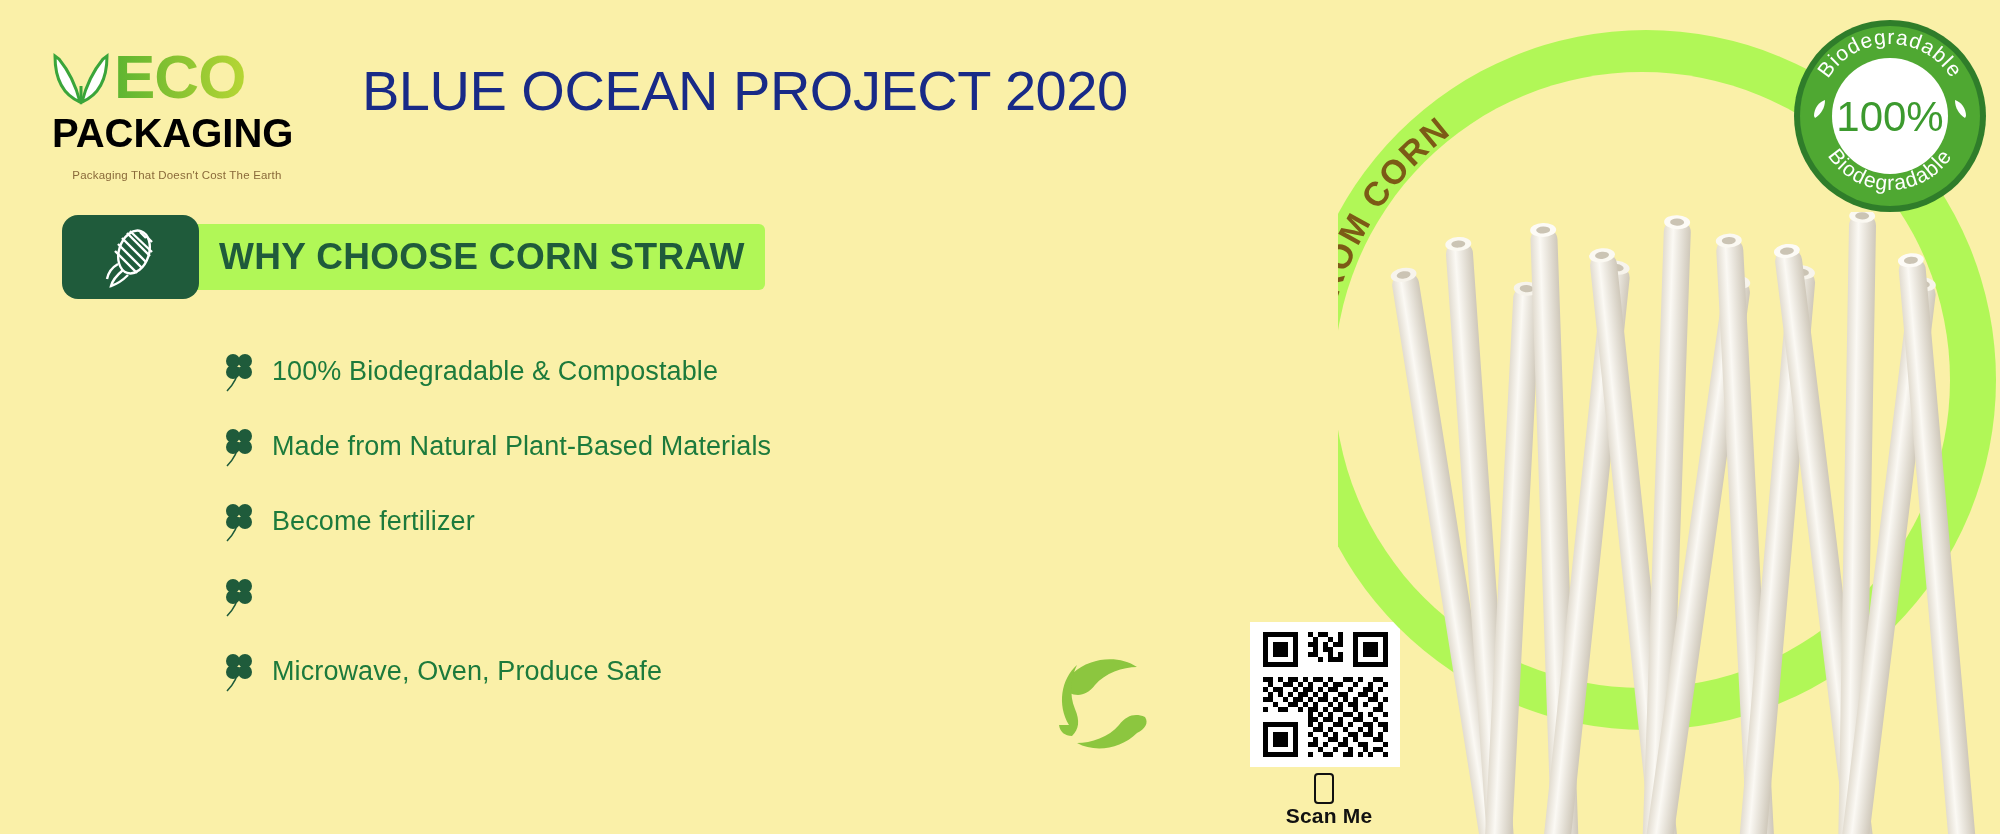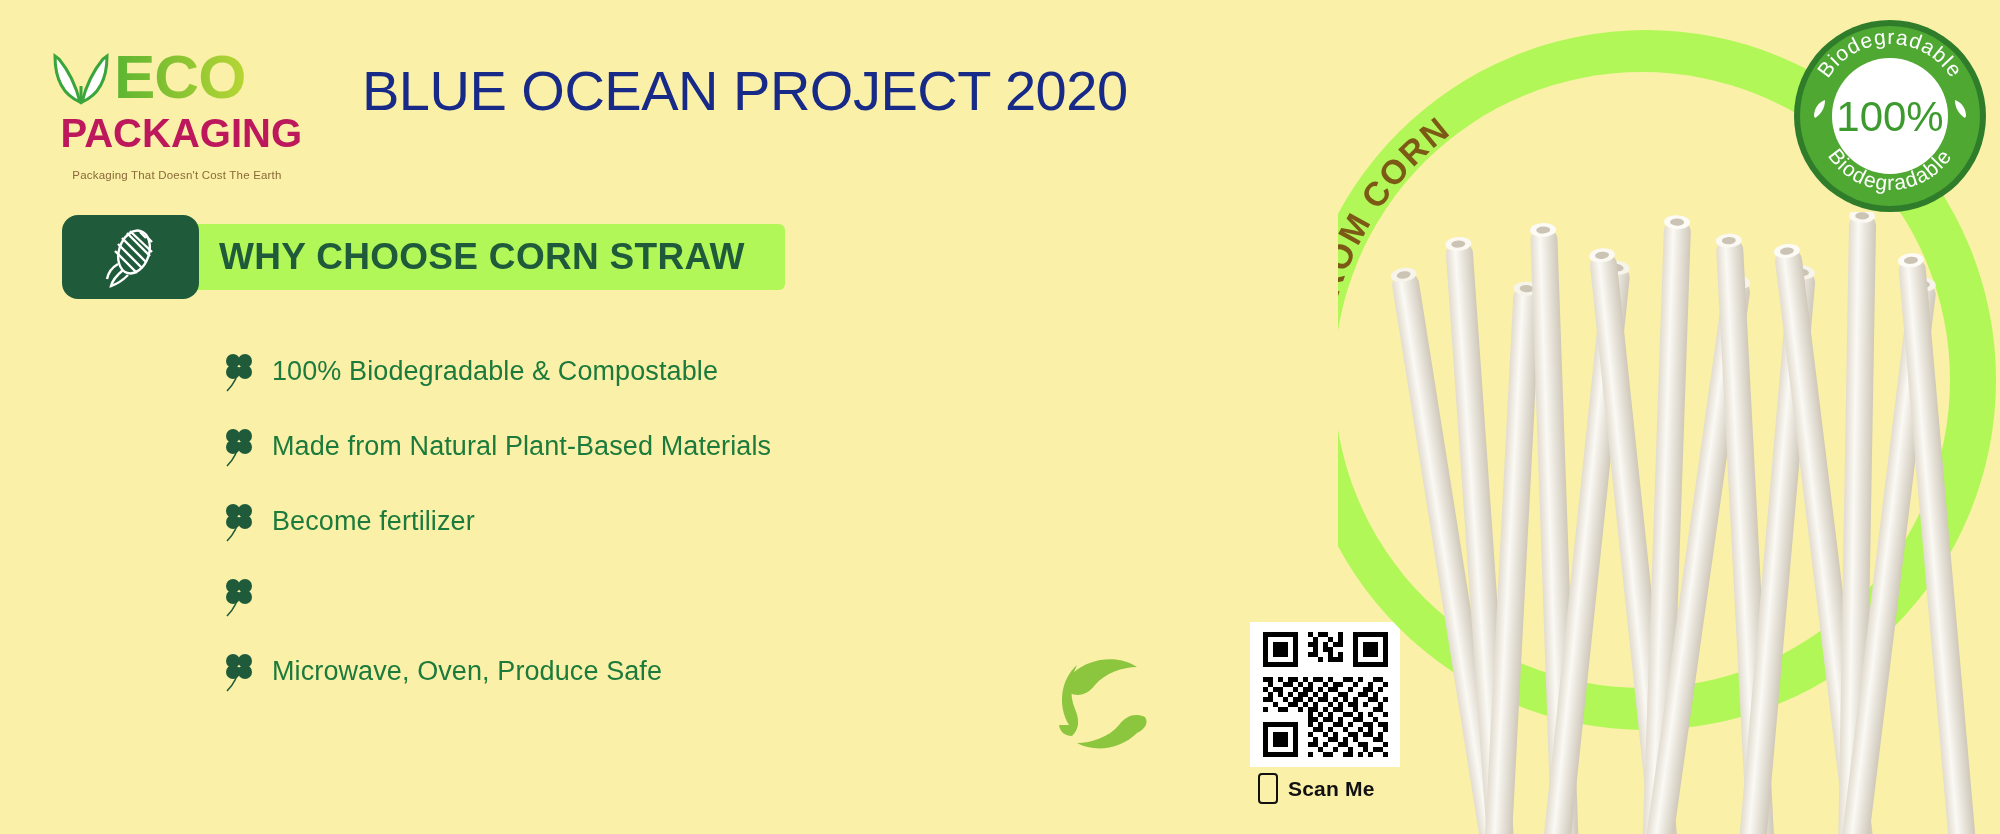--- a/index.html
+++ b/index.html
@@ -7,51 +7,51 @@
        font-family:"Liberation Sans",sans-serif;background:#faf0a8;}
   .banner{position:relative;width:2000px;height:834px;background:#faf0a8;overflow:hidden;}
 
   
   .logo{position:absolute;left:52px;top:38px;width:250px;height:130px;}
   .logo-row{display:flex;align-items:center;height:78px;}
   .logo-leaf{width:58px;height:62px;margin-right:4px;}
   .logo-eco{font-size:62px;font-weight:bold;letter-spacing:-1px;line-height:58px;
             background:linear-gradient(90deg,#5cb531 0%,#86c232 45%,#b6d634 100%);
             -webkit-background-clip:text;background-clip:text;color:transparent;}
-  .logo-pack{font-size:40px;font-weight:bold;color:#be185d;letter-spacing:0px;
-             line-height:42px;text-align:right;width:100%;margin-top:-4px;}
+  .logo-pack{font-size:40px;font-weight:bold;color:#000000;letter-spacing:0px;
+             line-height:42px;text-align:left;width:100%;margin-top:-4px;}
   .logo-tag{font-size:11.5px;color:#8a6a3a;text-align:center;width:100%;
             margin-top:15px;letter-spacing:.2px;}
 
   
   .title{position:absolute;left:362px;top:58px;font-size:56px;font-weight:normal;
          color:#182a87;letter-spacing:-0.5px;white-space:nowrap;}
 
   
   .hdr-wrap{position:absolute;left:62px;top:215px;display:flex;align-items:center;}
   .hdr-icon{width:137px;height:84px;background:#1f5b3b;border-radius:16px;
             display:flex;align-items:center;justify-content:center;position:relative;z-index:2;}
   .hdr-bar{height:66px;background:#b1f757;display:flex;align-items:center;
-           padding-left:30px;padding-right:40px;margin-left:-10px;
+           padding-left:30px;padding-right:20px;margin-left:-10px;
            border-radius:0 6px 6px 0;}
   .hdr-text{font-size:37px;font-weight:bold;color:#1f5b3b;letter-spacing:.3px;white-space:nowrap;}
 
   
   .bullets{position:absolute;left:222px;top:350px;}
   .bullet{display:flex;align-items:center;height:43px;margin-bottom:32px;}
   .clover{width:34px;height:40px;margin-right:16px;flex:none;}
   .b-text{font-size:27px;color:#1c7a3c;white-space:nowrap;letter-spacing:.1px;}
 
   
   .recycle{position:absolute;left:1053px;top:637px;width:123px;height:123px;}
 
   
   .qr-block{position:absolute;left:1250px;top:622px;}
   .qr-box{width:150px;height:145px;background:#ffffff;padding:0;display:block;}
-  .qr-label{display:flex;align-items:center;margin-top:6px;margin-left:8px;}
+  .qr-label{display:flex;align-items:center;margin-top:6px;margin-left:8px;flex-direction:column;}
   .phone-ico{width:16px;height:27px;border:2.5px solid #111;border-radius:4px;margin-right:10px;}
   .scan-text{font-size:21px;font-weight:bold;color:#111;letter-spacing:.2px;}
 
   
   .art{position:absolute;left:1338px;top:0;width:662px;height:834px;overflow:hidden;}
   .arc-outer{position:absolute;left:-42px;top:30px;width:700px;height:700px;
              border-radius:50%;background:#b1f757;}
   .arc-inner{position:absolute;left:-4px;top:72px;width:616px;height:616px;
              border-radius:50%;background:#faf0a8;}
   .arc-text{position:absolute;left:-42px;top:30px;width:700px;height:700px;}

